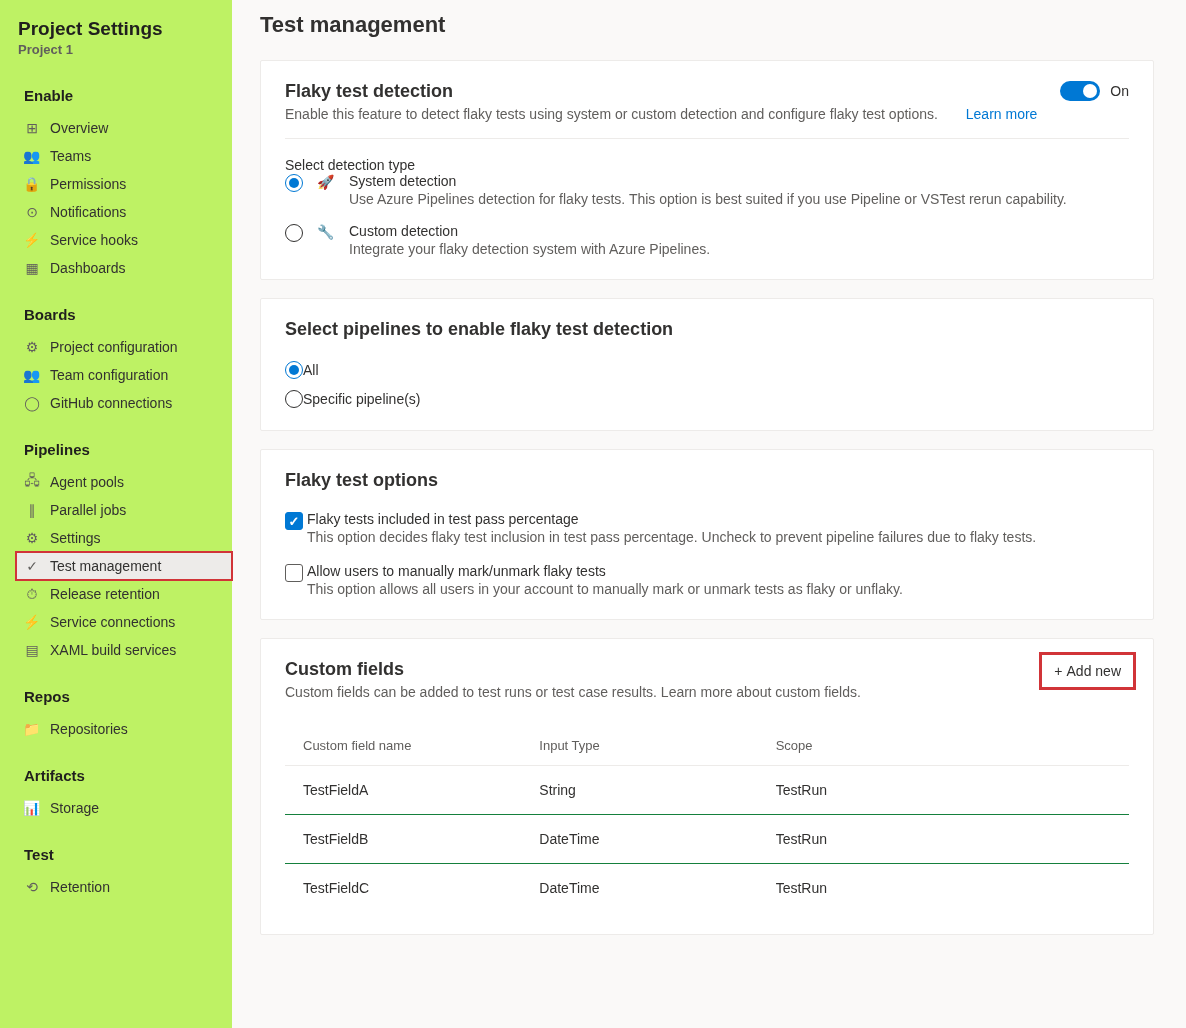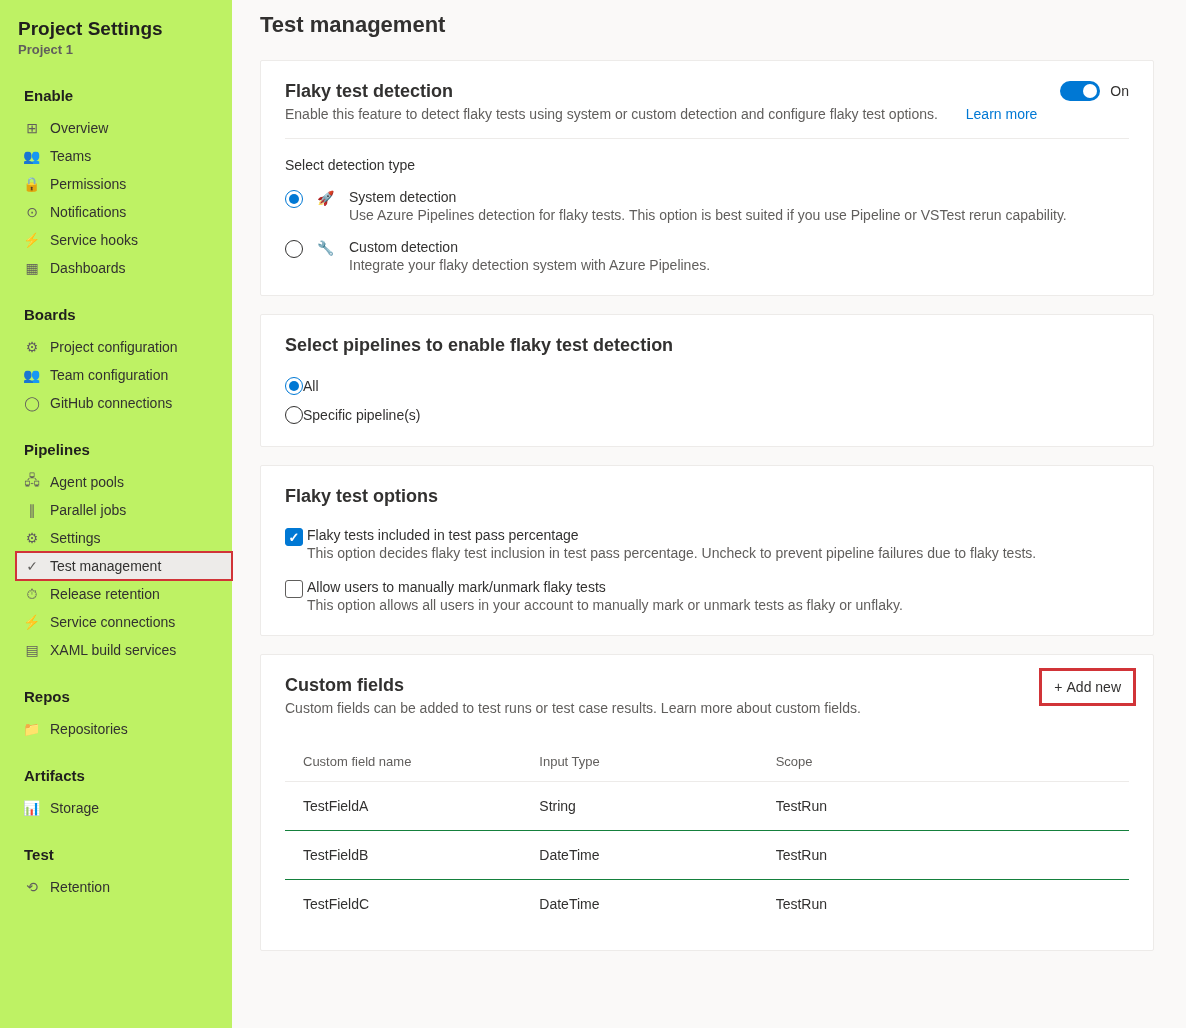--- a/index.html
+++ b/index.html
@@ -92,21 +92,20 @@
 .card-subtitle {
   font-size: 14px;
   color: #605e5c;
   margin-bottom: 16px;
 }
 .card-subtitle .link { color: #0078d4; cursor: pointer; padding-left: 24px; }
 .divider { border-top: 1px solid #edebe9; margin-bottom: 18px; }
 .section-label {
   font-size: 14px;
   color: #323130;
-  margin-bottom: 16px;
 }
 
 .toggle-wrap { display: flex; align-items: center; gap: 10px; }
 .toggle {
   width: 40px; height: 20px;
   background: #0078d4;
   border-radius: 10px;
   position: relative;
   cursor: pointer;
 }

